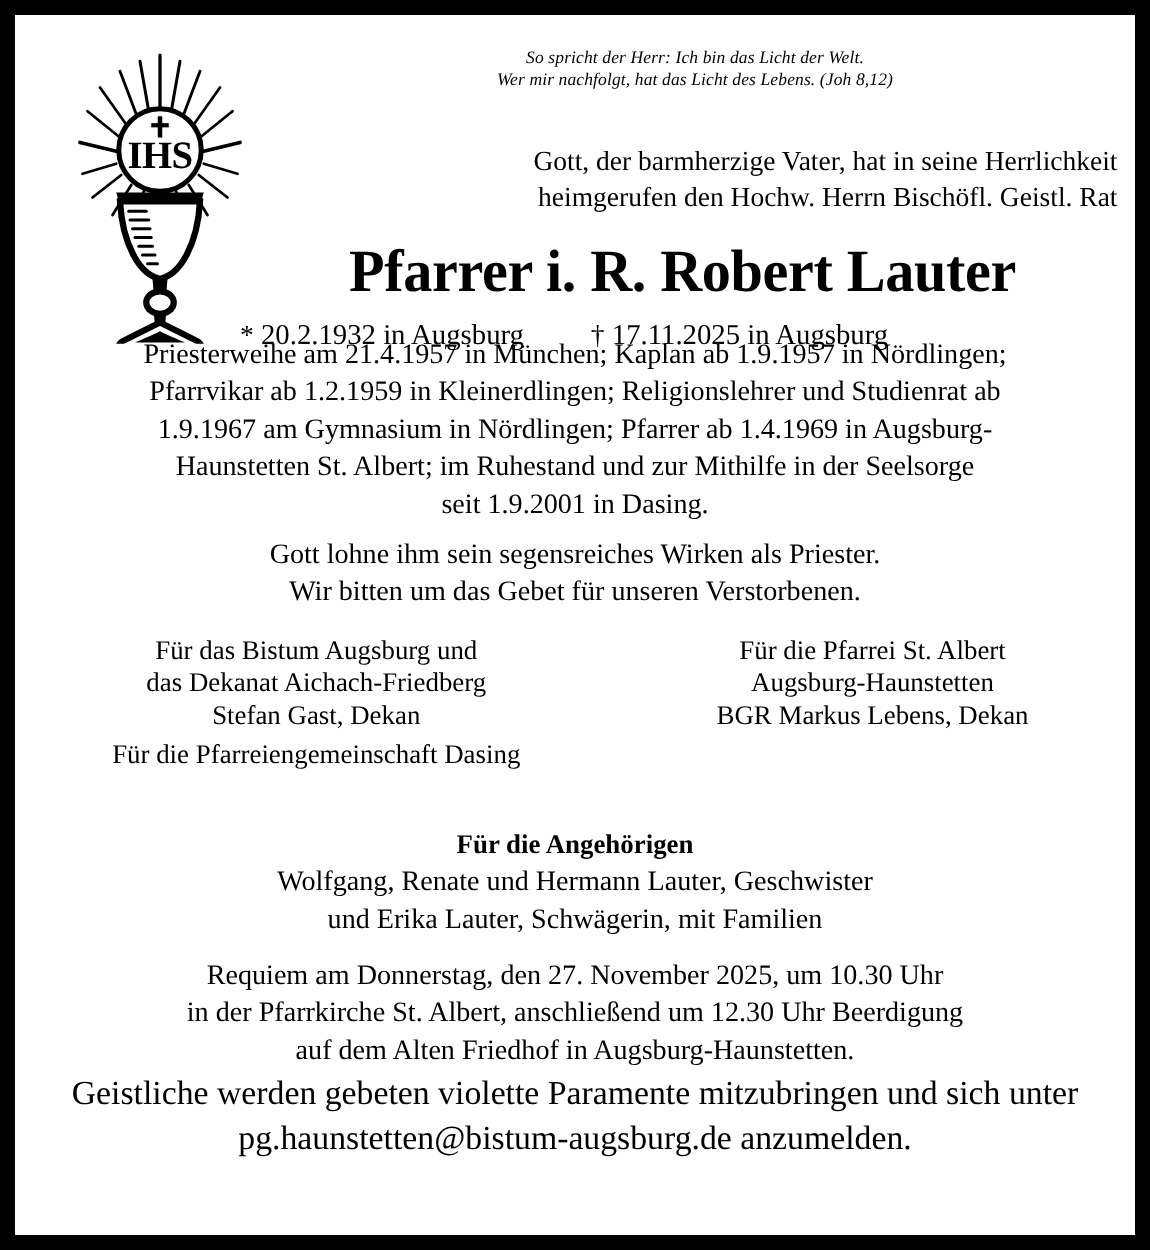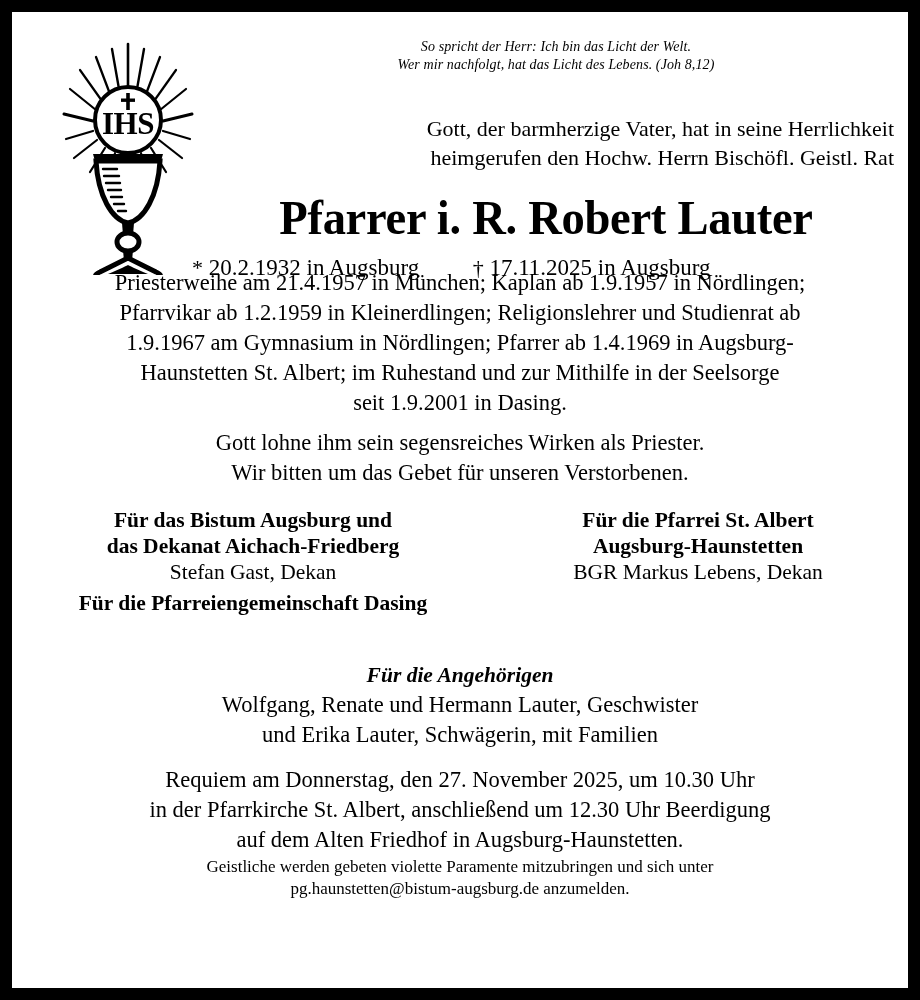--- a/index.html
+++ b/index.html
@@ -128,61 +128,60 @@
   }
   .sig-col-right {
     position:absolute;
     right:10px;
     top:0;
     width:400px;
     text-align:center;
   }
   .sig-group + .sig-group { margin-top:4px; }
   .sig-head {
-    font-weight:bold;
+    font-weight:normal;
     font-size:21.5px;
     line-height:1.2;
     white-space:nowrap;
   }
   .sig-person {
     font-size:21.5px;
     line-height:1.28;
     white-space:nowrap;
   }
 
   
   .family {
     margin-top:-6px;
     text-align:center;
   }
   .family-head {
     font-weight:bold;
     font-size:21.5px;
     line-height:1.3;
-    font-style:italic;
   }
   .family-names {
     font-size:22.5px;
     line-height:1.32;
   }
   .family-names div { white-space:nowrap; }
 
   
   .service {
     margin:16px 14px 0;
     text-align:center;
     font-size:22.5px;
     line-height:1.34;
   }
   .service div { white-space:nowrap; }
 
   .registration {
     margin:0 10px;
     text-align:center;
-    font-size:17px;
+    font-size:27px;
     line-height:1.34;
   }
   .registration div { white-space:nowrap; }
 </style>
 </head>
 <body>
 
 <div class="notice-frame">
   <div class="notice-page">
 

